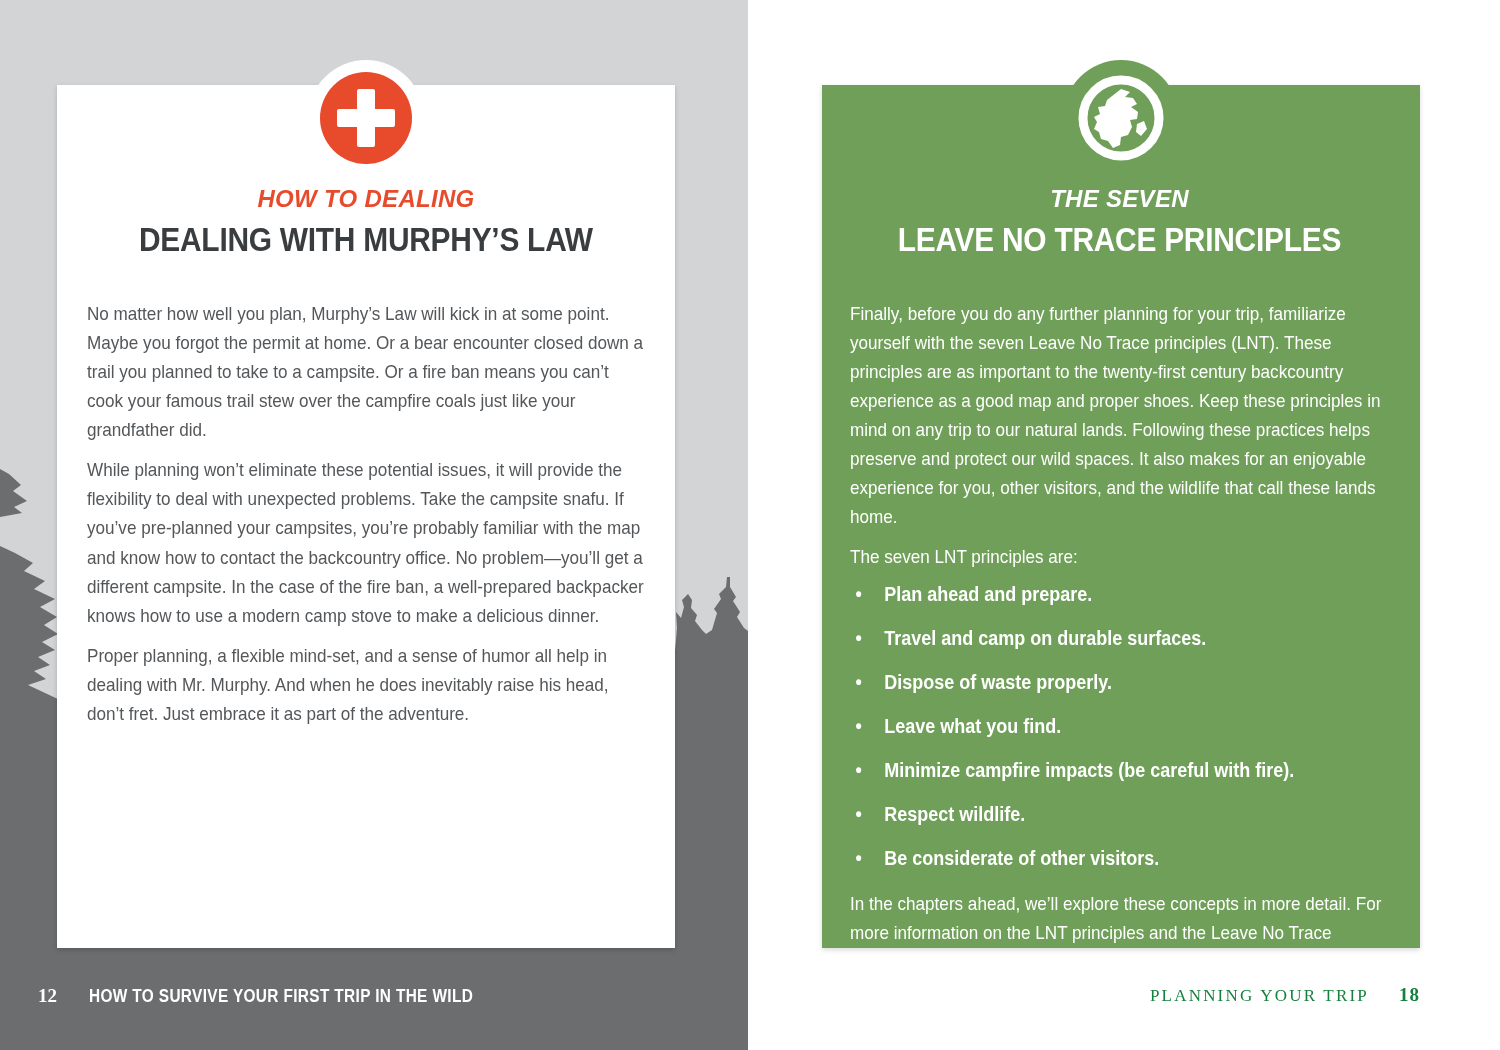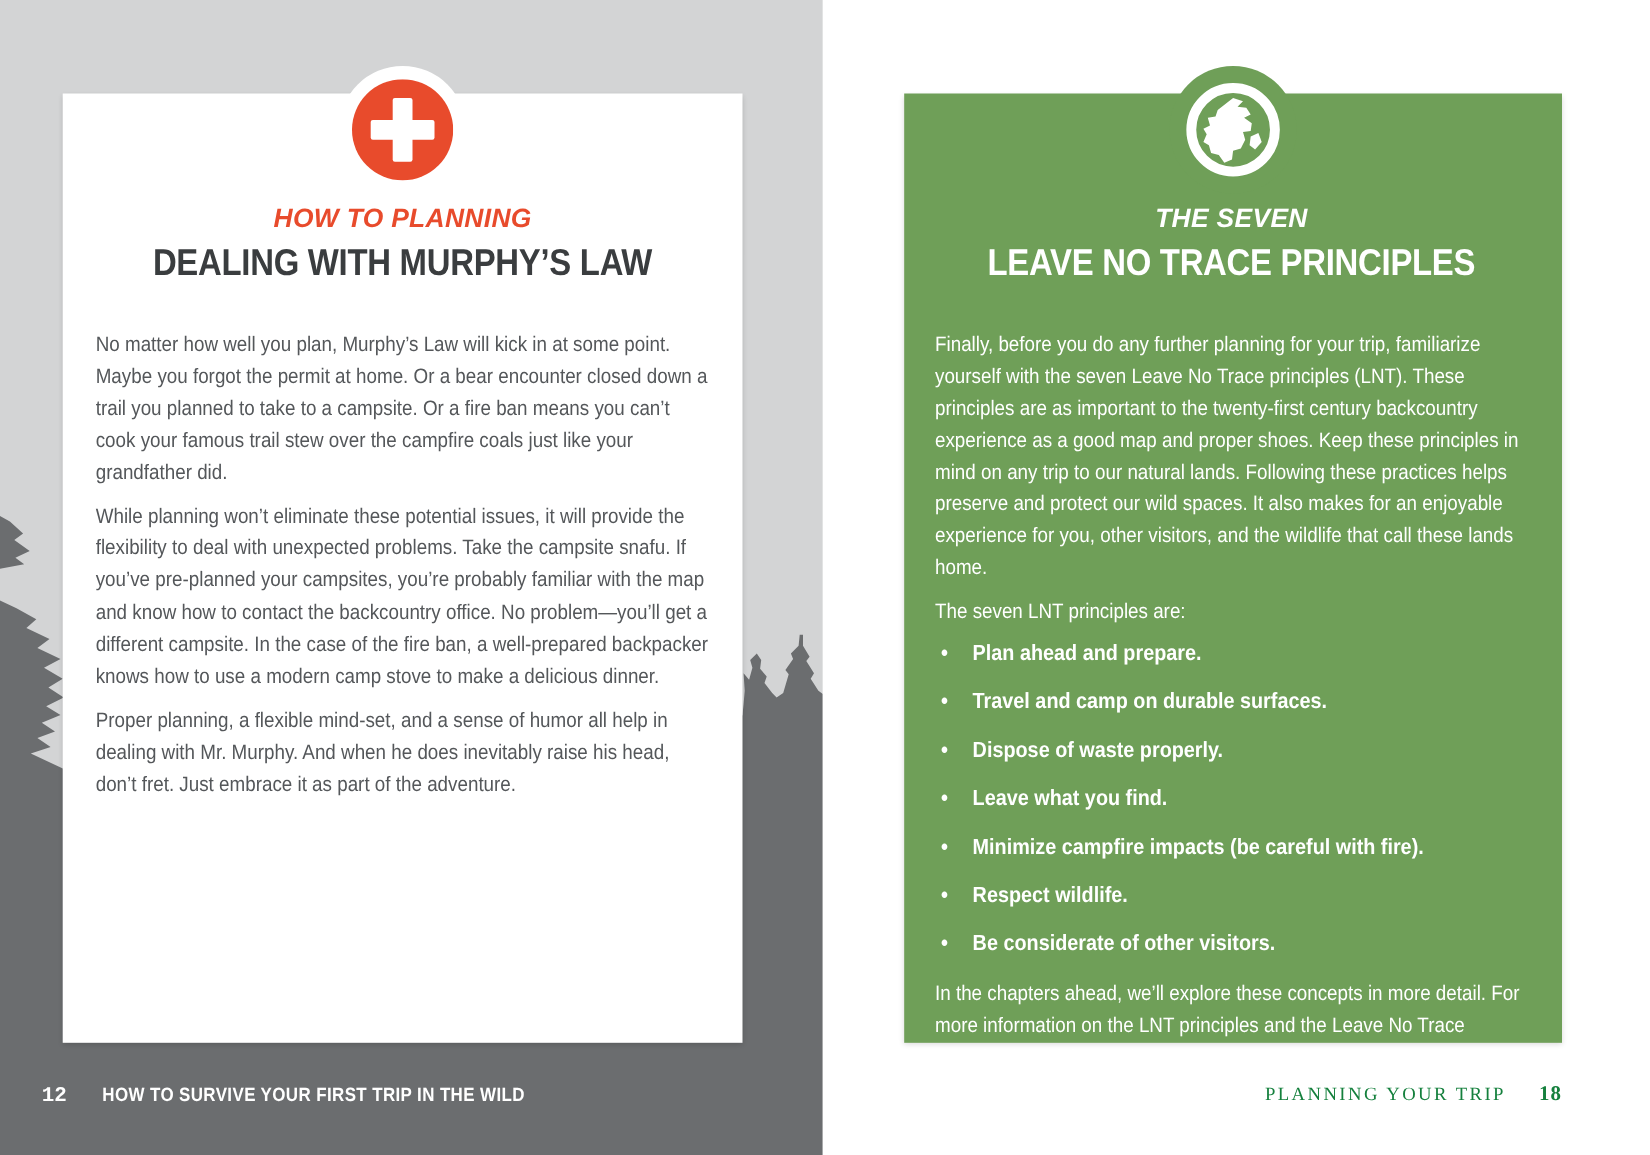--- a/index.html
+++ b/index.html
@@ -62,21 +62,21 @@
   .list-lead { margin:2px 0 14px 0; }
 
   .principles { margin:0; padding:0; list-style:none; }
   .principle { display:flex; margin-bottom:18px; font-weight:700; font-size:20px; line-height:1.3; color:#ffffff; }
   .principle .dot { width:32px; flex:0 0 32px; padding-left:6px; font-weight:700; }
 
   
   .footer-left {
     position:absolute; left:38px; top:985px; display:flex; align-items:baseline; color:#ffffff; z-index:3;
   }
-  .footer-left .pageno { font-family:Liberation Mono, monospace; font-weight:700; font-size:19px; }
+  .footer-left .pageno { font-family:Liberation Serif, serif; font-weight:700; font-size:19px; }
   .footer-left .book-title {
     margin-left:32px; font-weight:700; font-size:17.5px; letter-spacing:.4px;
     transform:scaleX(.88); transform-origin:0 50%; white-space:nowrap;
   }
   .footer-right {
     position:absolute; right:80px; top:984px; display:flex; align-items:baseline;
     font-family:"Liberation Serif", serif; color:#15803d;
   }
   .footer-right .chapter { font-size:17px; letter-spacing:2.2px; }
   .footer-right .pageno { margin-left:30px; font-weight:700; font-size:19px; letter-spacing:1px; }
@@ -103,21 +103,21 @@
       <div class="bump"></div>
       <div class="badge">
         <svg viewBox="0 0 92 92">
           <circle cx="46" cy="46" r="46" fill="#e84b2c"></circle>
           <rect x="37" y="17" width="18" height="58" rx="2" fill="#ffffff"></rect>
           <rect x="17" y="37" width="58" height="18" rx="2" fill="#ffffff"></rect>
         </svg>
       </div>
 
       <div class="card-inner">
-        <div class="kicker red">HOW TO PLANNING</div>
+        <div class="kicker red">HOW TO DEALING</div>
         <div class="big-title dark">DEALING WITH MURPHY’S LAW</div>
 
         <div class="body-copy condense">
           <p>No matter how well you plan, Murphy’s Law will kick in at some point. Maybe you forgot the permit at home. Or a bear encounter closed down a trail you planned to take to a campsite. Or a fire ban means you can’t cook your famous trail stew over the campfire coals just like your grandfather did.</p>
           <p>While planning won’t eliminate these potential issues, it will provide the flexibility to deal with unexpected problems. Take the campsite snafu. If you’ve pre-planned your campsites, you’re probably familiar with the map and know how to contact the backcountry office. No problem—you’ll get a different campsite. In the case of the fire ban, a well-prepared backpacker knows how to use a modern camp stove to make a delicious dinner.</p>
           <p>Proper planning, a flexible mind-set, and a sense of humor all help in dealing with Mr. Murphy. And when he does inevitably raise his head, don’t fret. Just embrace it as part of the adventure.</p>
         </div>
       </div>
     </div>
 

